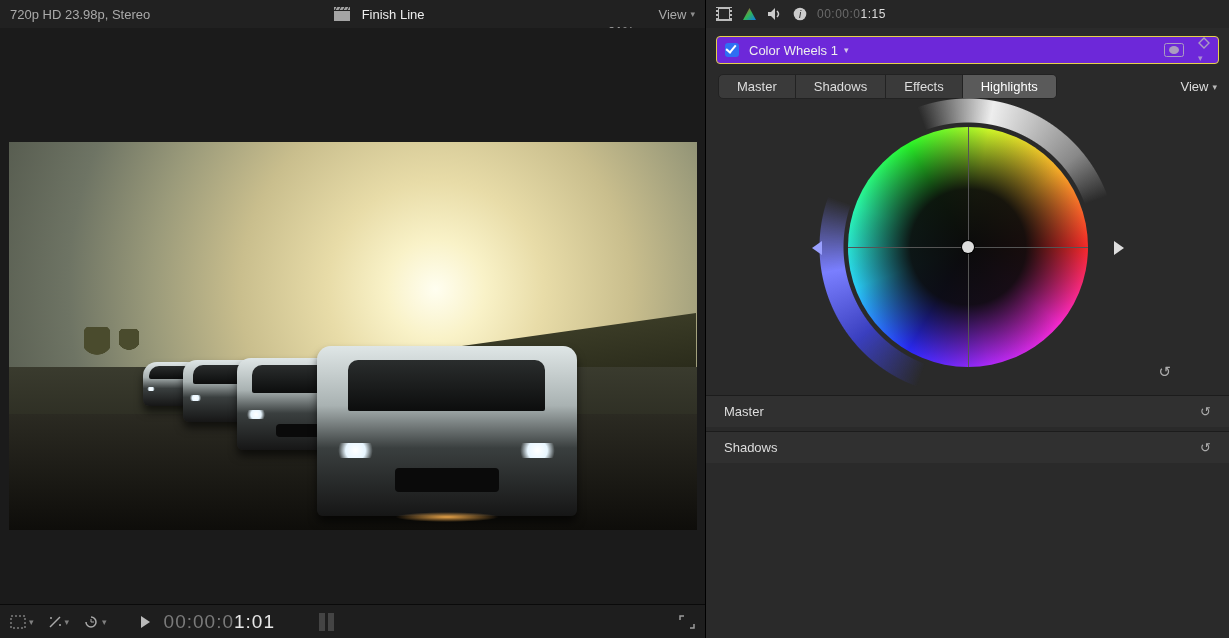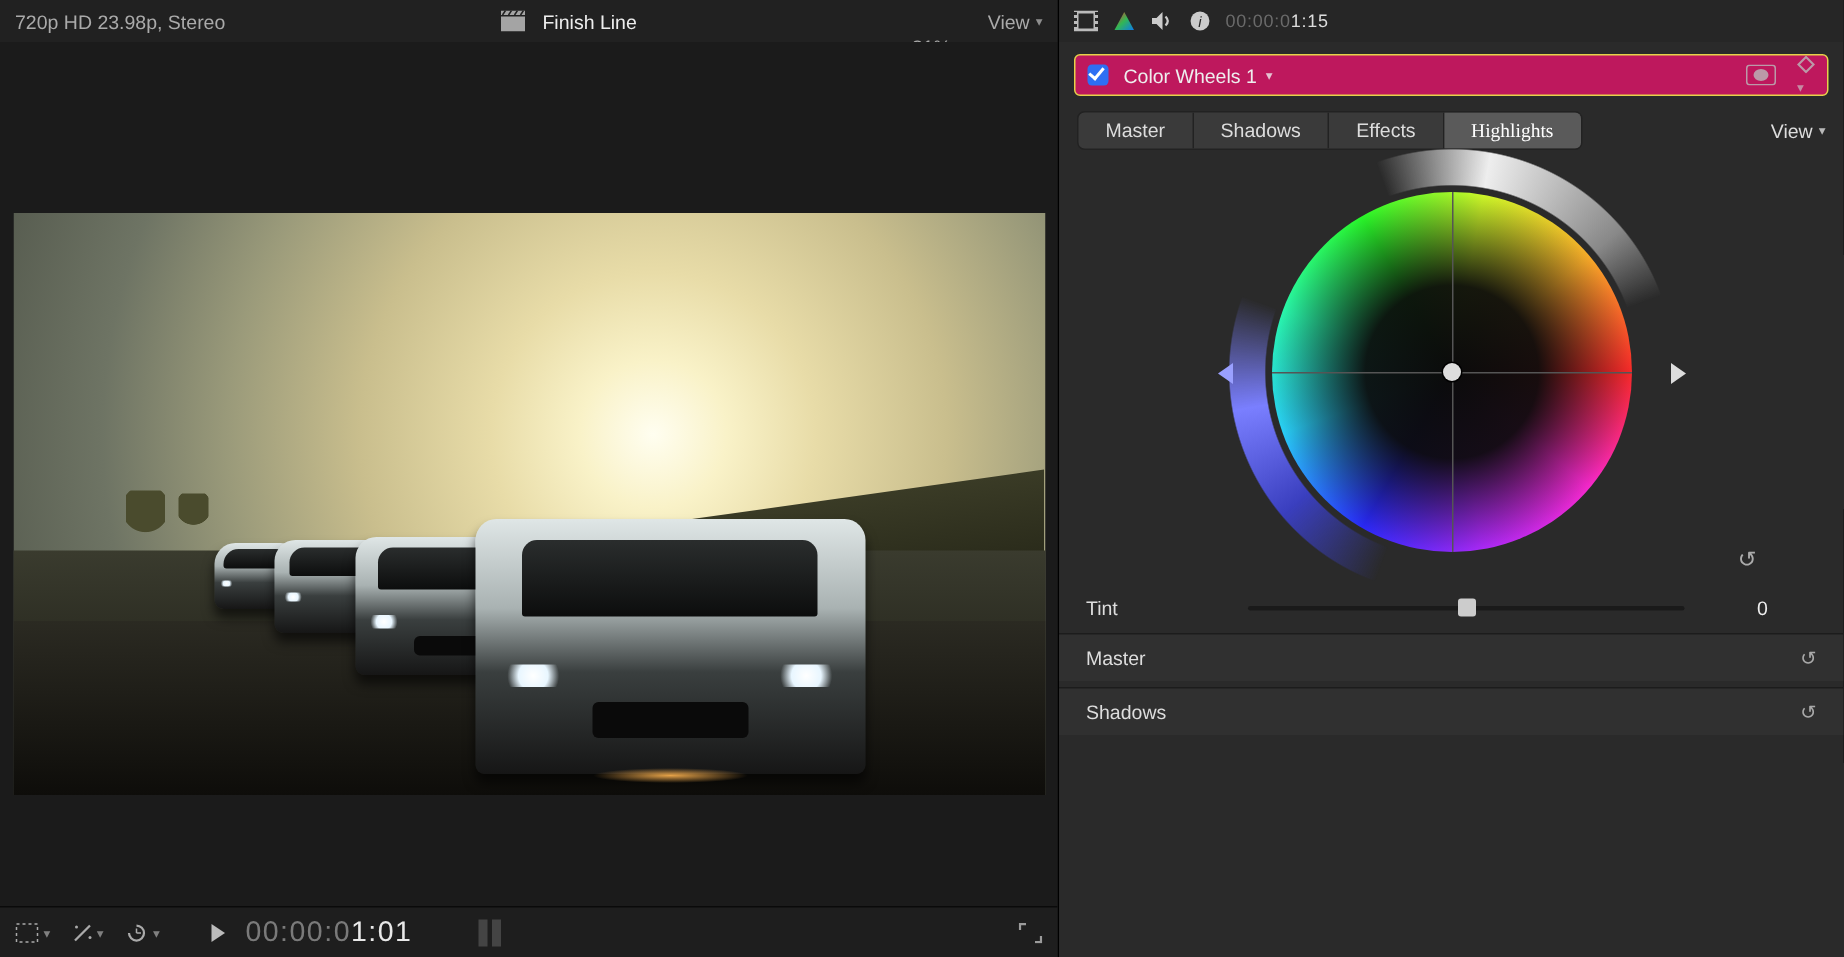--- a/index.html
+++ b/index.html
@@ -47,33 +47,33 @@
 .vf-full { margin-left:auto; opacity:.8; cursor:pointer;}
 
 
 .insp-head { height: 28px; display:flex; align-items:center; gap:10px; padding: 0 10px; background:#262626; font-size:13px; color:#bbb;}
 .actually-center { flex:1; text-align:center; color:#ddd;}
 .insp-head .tc { color:#6a6a6a; font-size:12px; letter-spacing:.5px;text-align:right;}
 .insp-head .tc .tail{ color:#ddd;}
 .ih-icon { cursor:pointer; opacity:.9;}
 
 
-.corr-row { margin: 8px 10px 6px; height: 28px; border: 1px solid #e6d24a; border-radius: 4px; background:#be185d; display:flex; align-items:center; padding: 0 8px; gap: 10px; font-size:13px;}
+.corr-row { margin: 8px 10px 6px; height: 28px; border: 1px solid #e6d24a; border-radius: 4px; background:#6d28d9; display:flex; align-items:center; padding: 0 8px; gap: 10px; font-size:13px;}
 .corr-check { width:14px; height:14px; background:#2e6ff3; border-radius:3px; position:relative; cursor:pointer;}
 .corr-check::after { content:""; position:absolute; left:3px; top:0px; width:4px; height:8px; border:solid #fff; border-width:0 2px 2px 0; transform:rotate(40deg);}
 .corr-name { color:#eee; display:flex; align-items:center; gap:6px; cursor:pointer;}
 .corr-right { margin-left:auto; display:flex; align-items:center; gap:14px;}
 .mask-ic, .kf-ic { opacity:.8; cursor:pointer;}
 
 
 .seg-row { display:flex; align-items:center; padding: 4px 12px 8px; gap: 14px;}
 .segmented { display:flex; border-radius:5px; overflow:hidden; background:#3a3a3a; border:1px solid #222;}
 .segmented div { padding: 4px 18px; font-size:13px; color:#ddd; border-right:1px solid #222; cursor:pointer;}
 .segmented div:last-child{border-right:none;}
-.segmented .active { background:#5a5a5a; color:#fff;font-family:Liberation Serif, serif;}
+.segmented .active { background:#5a5a5a; color:#fff;}
 .seg-view { margin-left:auto; display:flex; align-items:center; gap:4px; cursor:pointer; font-size:13px; color:#ddd;}
 
 
 .wheel-area { height: 280px; display:flex; align-items:center; justify-content:center; position:relative;}
 .wheel-wrap { position:relative; width: 240px; height: 240px;}
 .arc { position:absolute; width: 300px; height: 300px; border-radius:50%; left:-30px; top:-30px;}
 .arc.left { background: conic-gradient(from 200deg at 50% 50%, transparent 0deg, #3a3fbf 30deg, #7a7fff 60deg, transparent 90deg, transparent 360deg); -webkit-mask: radial-gradient(circle, transparent 124px, #000 125px, #000 148px, transparent 149px);}
 .arc.right { background: conic-gradient(from -20deg at 50% 50%, transparent 0deg, #eee 30deg, #888 70deg, transparent 90deg, transparent 360deg); -webkit-mask: radial-gradient(circle, transparent 124px, #000 125px, #000 148px, transparent 149px);}
 .arc-tri { position:absolute; width:0;height:0; border-top:7px solid transparent; border-bottom:7px solid transparent;}
 .arc-tri.l { left:-36px; top:114px; border-right:10px solid #9aa0ff; cursor:pointer;}
@@ -290,27 +290,20 @@
       <span class="arc-tri r"></span>
       <div class="wheel"></div>
       <div class="cross h"></div>
       <div class="cross v"></div>
       <div class="wheel-dot"></div>
     </div>
     <span class="reset-ic">↺</span>
   </div>
 
   <div class="sliders">
-    <div class="srow">
-      <span class="lab">Tint</span>
-      <span class="track">
-          <span class="thumb" style="left:50%"></span>
-        </span>
-      <span class="val">0</span>
-    </div>
   </div>
 
   <div class="sect">
     <span>Master</span>
     <span class="rs">↺</span>
   </div>
   <div class="sect">
     <span>Shadows</span>
     <span class="rs">↺</span>
   </div>

